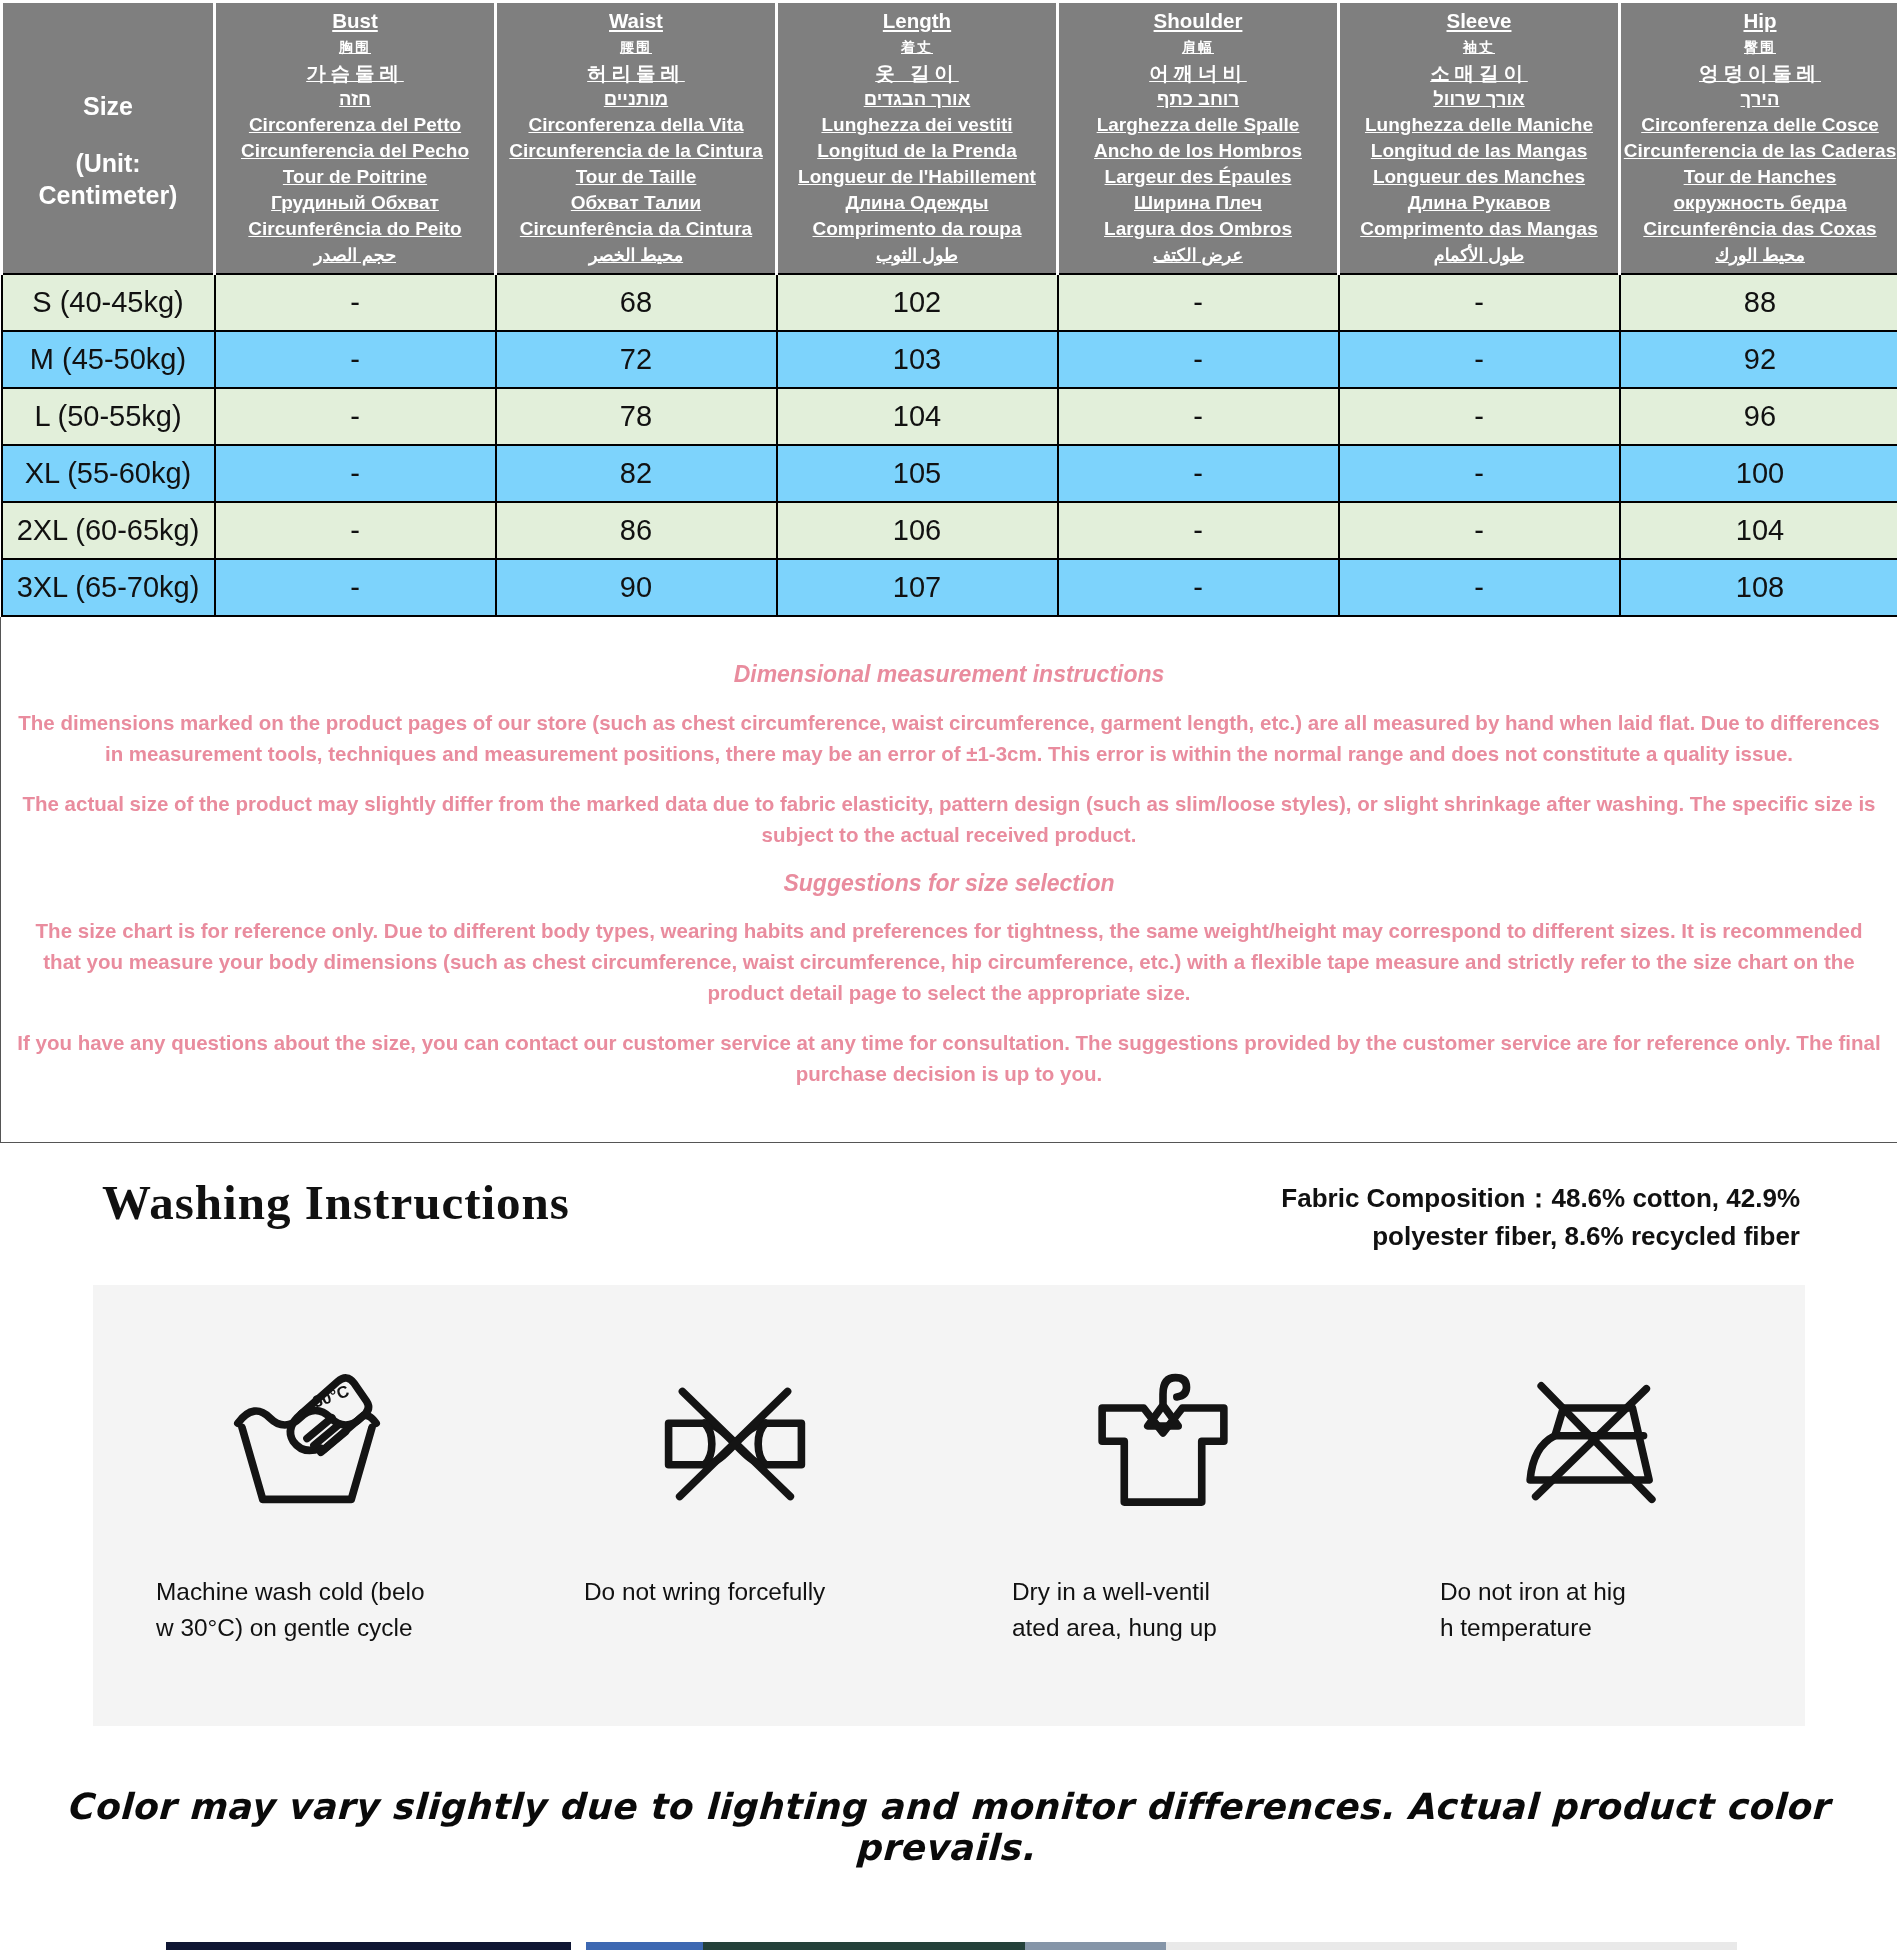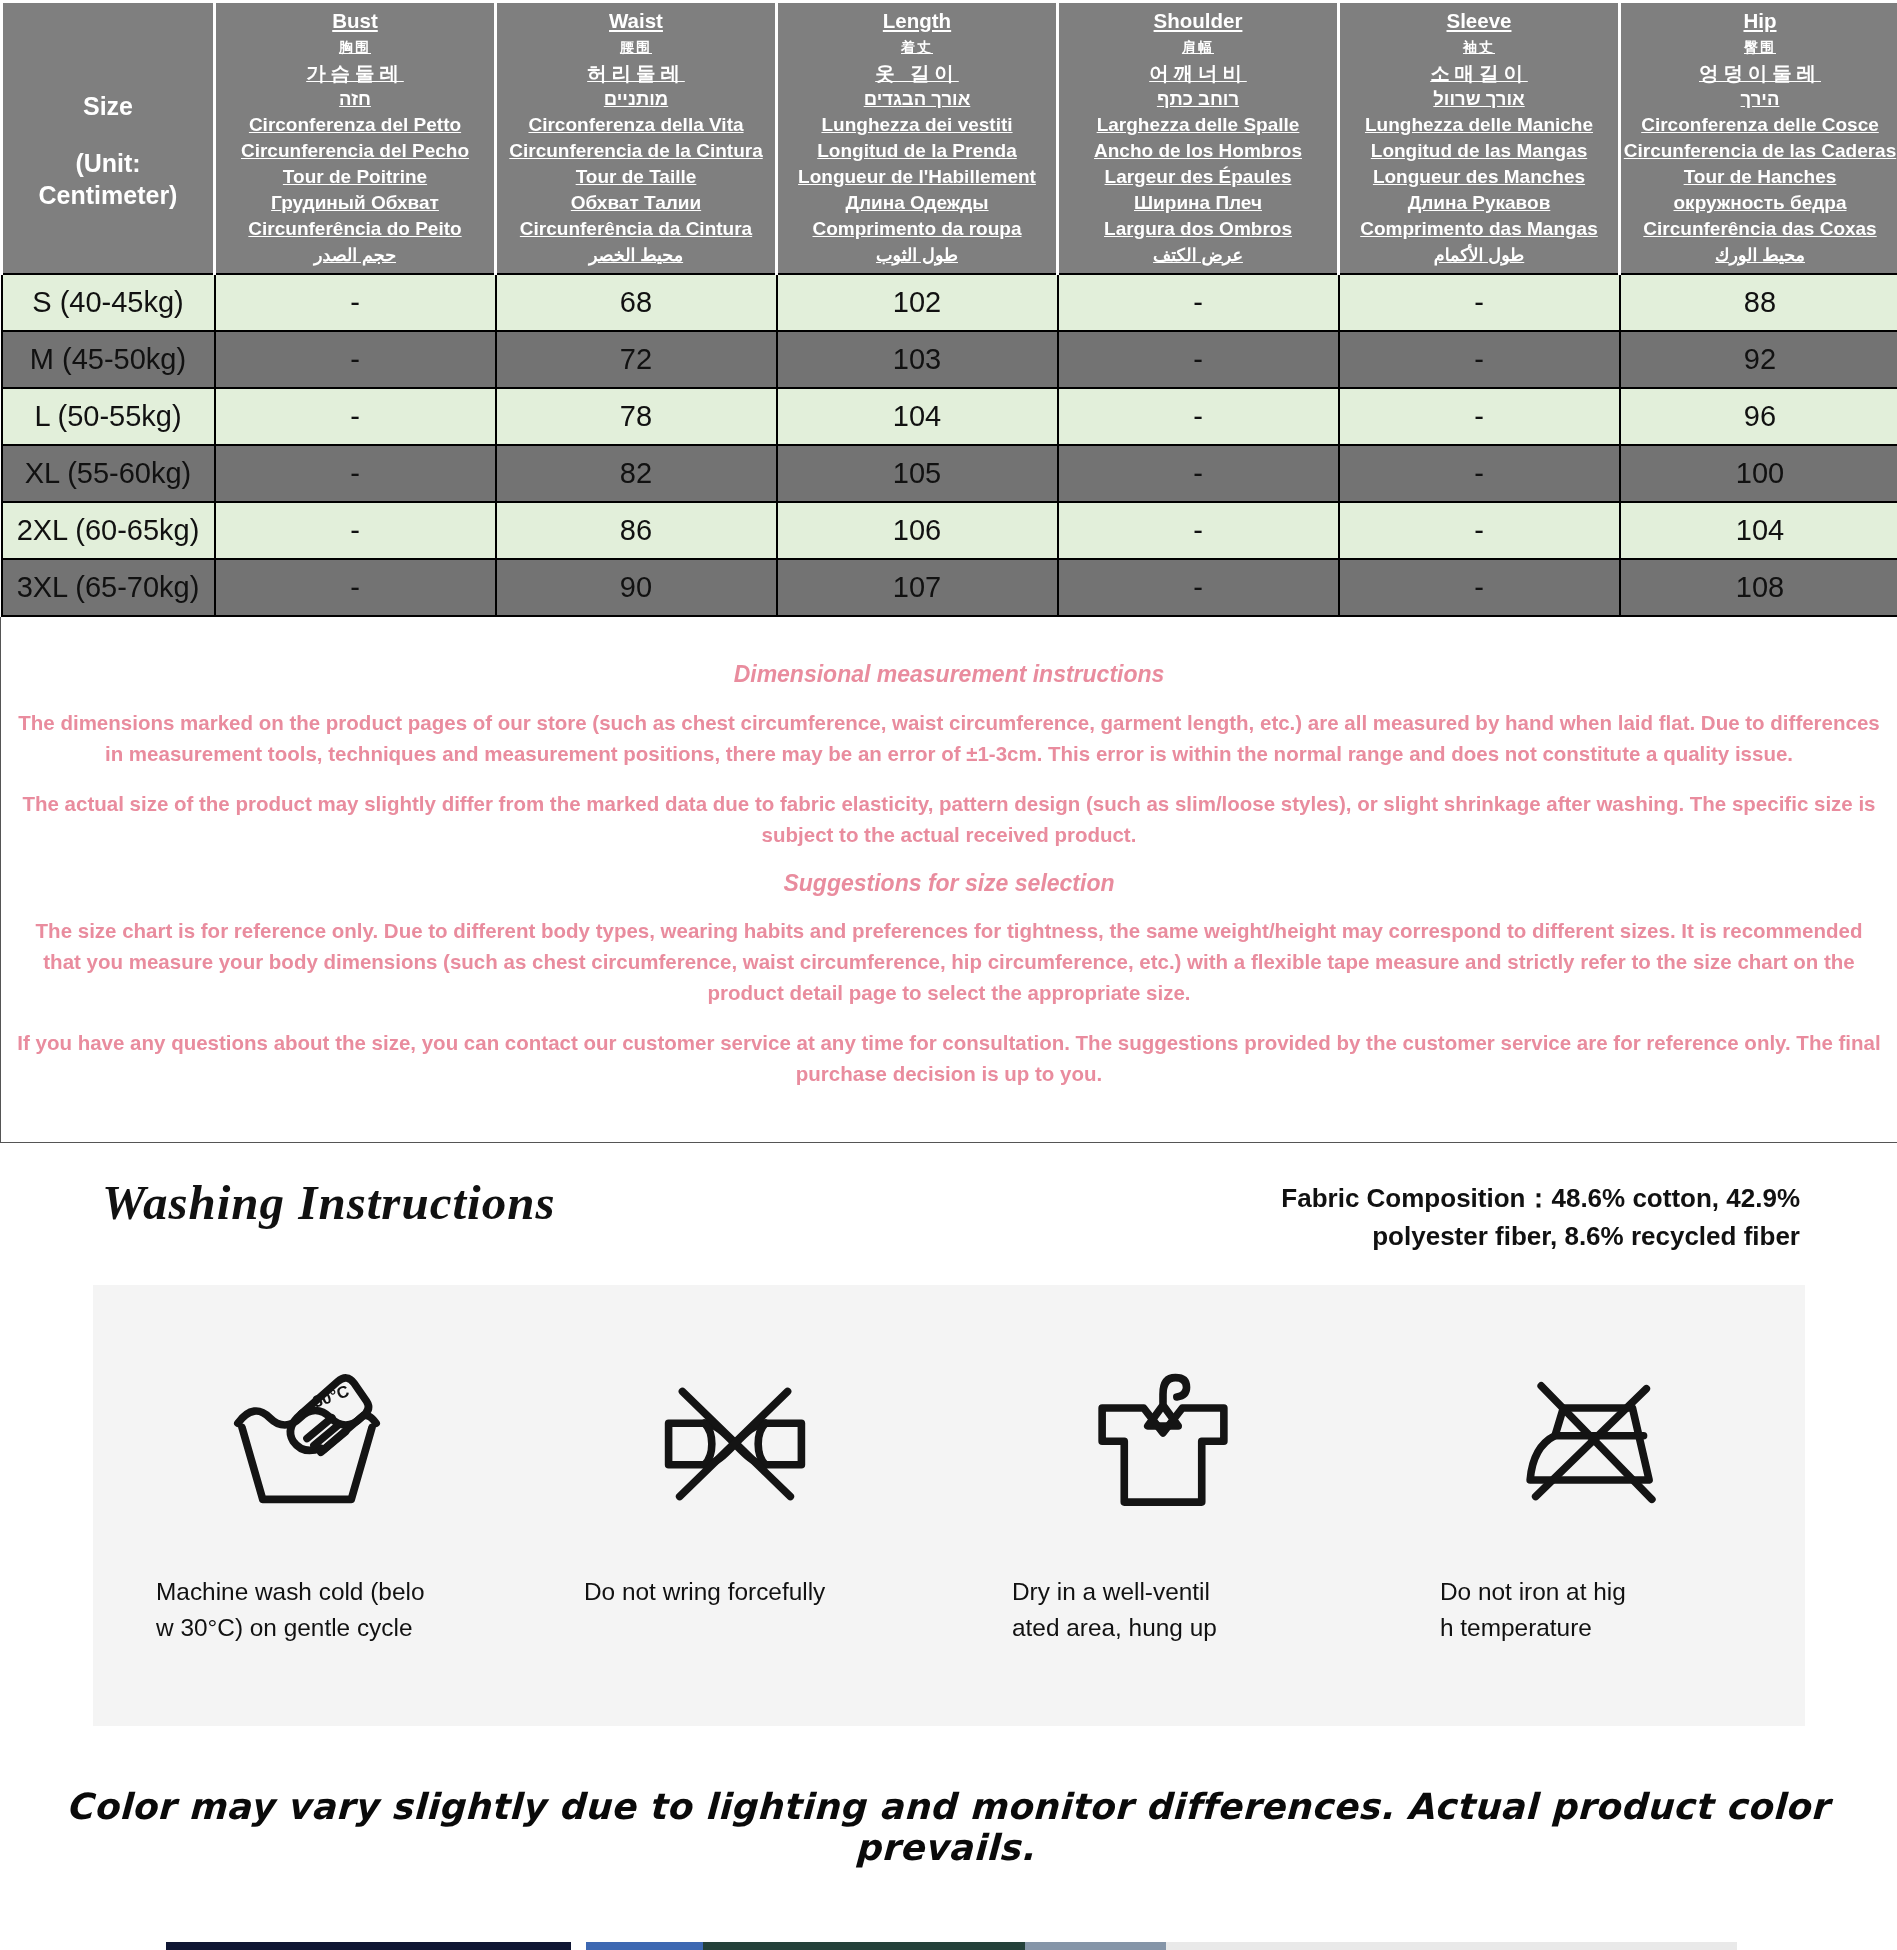--- a/index.html
+++ b/index.html
@@ -20,39 +20,39 @@
   th.size-head div { line-height:32px; font-size:25px;margin-top:25px; }
   .hl { line-height:26px;text-decoration:underline; }
   .hl-en { font-size:20.5px; }
   .hl-zh { font-size:14px; letter-spacing:2px; }
   .hl-ko { font-size:19.5px; letter-spacing:4.9px; }
   .hl-he { font-size:18.5px; direction:rtl; }
   .hl-x  { font-size:19px; }
   .hl-ar { font-size:17.6px; direction:rtl; }
   td.cell {
     border:2px solid #000000; height:57px; text-align:center;
-    font-size:29px; color:#111111; background:#737373;
+    font-size:29px; color:#111111; background:#7dd3fc;
   }
   tr.green td.cell { background:#e2efda; }
 
   
   .notes {
     border:1px solid #555; border-top:none;
     padding:25px 13.7px 33px; text-align:center;
     color:#e98c9e; font-weight:bold;
   }
   .note-title { font-size:23px; margin:19.5px 0;font-style:italic; }
   .note-p { font-size:20.5px; line-height:1.5; margin:19.5px 0; }
 
   
   .wash-section { padding-top:23.4px; }
   .wash-header { display:flex; justify-content:space-between; align-items:flex-start; padding:0 98px 0 102px; }
   .wash-title {
     font-family:"Liberation Serif", serif; font-size:49px; font-weight:bold;
-    margin:7.8px 0 0 0; color:#111; letter-spacing:1px;font-style:italic;
+    margin:7.8px 0 0 0; color:#111; letter-spacing:1px;
   }
   .fabric {
     width:634px; font-size:26px; font-weight:bold; color:#111;
     text-align:right; line-height:1.45; margin-top:14px;
   }
   .wash-card {
     margin:29px 93px 0; background:#f4f4f4; height:441px;
     display:flex; align-items:center;
   }
   .wash-item { flex:1; display:flex; flex-direction:column; align-items:center; }

